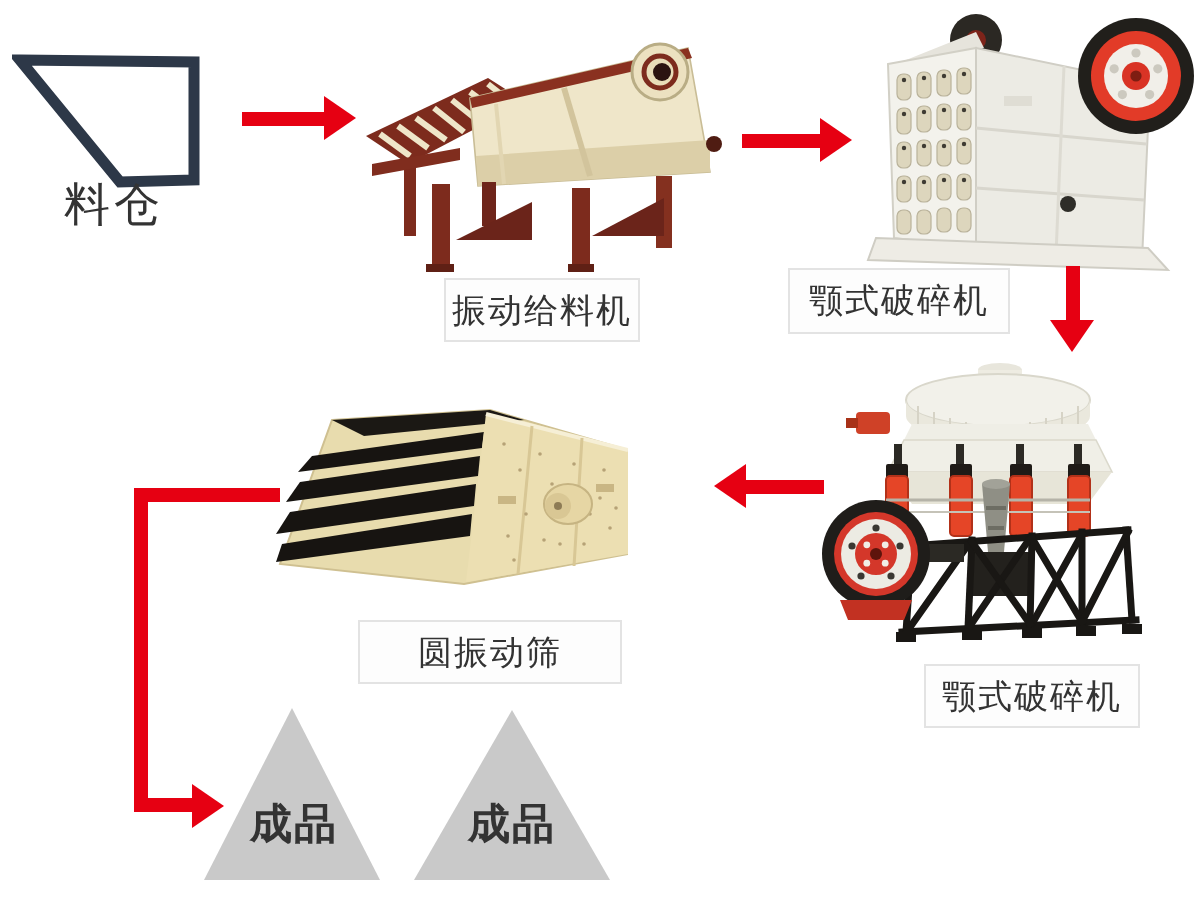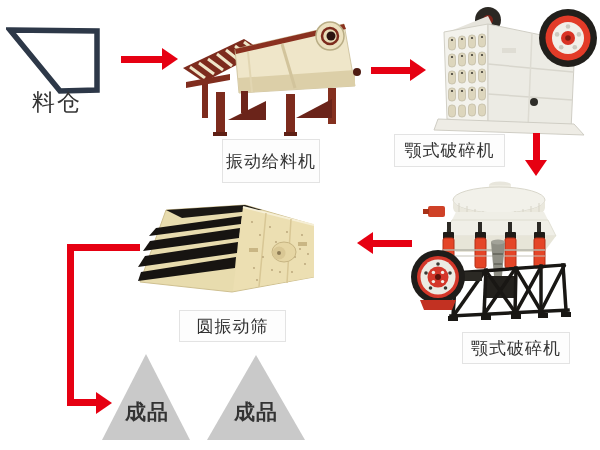--- a/index.html
+++ b/index.html
@@ -80,21 +80,21 @@
 
     <rect x="38" y="84" width="9" height="42" fill="#7d2b1d"></rect>
     <rect x="108" y="86" width="9" height="40" fill="#7d2b1d"></rect>
     <rect x="150" y="80" width="8" height="36" fill="#84301f"></rect>
     <rect x="63" y="83" width="7" height="22" fill="#6e251a"></rect>
     <polygon points="50,112 88,93 88,112" fill="#6b241a"></polygon>
     <polygon points="118,110 154,91 154,110" fill="#6b241a"></polygon>
     <rect x="35" y="124" width="14" height="4" fill="#5f2015"></rect>
     <rect x="106" y="124" width="13" height="4" fill="#5f2015"></rect>
   </svg>
-  <div class="label-box" style="left:222px; top:139px; width:98px; height:44px;">
+  <div class="label-box" style="left:222px; top:139px; width:98px; height:32px;">
     <span>振动给料机</span>
   </div>
 
   <svg class="machine" style="left:422px; top:2px;" width="176" height="140" viewBox="0 0 176 140">
 
     <circle cx="66" cy="18" r="13" fill="#2b2823"></circle>
     <circle cx="66" cy="18" r="5" fill="#7d241a"></circle>
     <polygon points="26,30 66,14 70,22 30,36" fill="#e6e4dc"></polygon>
 
     <polygon points="22,30 66,22 66,122 25,117" fill="#f3f2ec" stroke="#d2d0c6" stroke-width="1"></polygon>
@@ -301,21 +301,21 @@
       <circle cx="176" cy="52" r="0.9"></circle>
     </g>
 
     <rect x="117" y="46" width="9" height="4" fill="#c9b684"></rect>
     <rect x="166" y="40" width="9" height="4" fill="#c9b684"></rect>
 
     <ellipse cx="152" cy="50" rx="12" ry="10" fill="#e6d6a4" stroke="#c6b482" stroke-width="1"></ellipse>
     <circle cx="147" cy="51" r="6.5" fill="#d9c794"></circle>
     <circle cx="147" cy="51" r="2" fill="#8d7b55"></circle>
   </svg>
-  <div class="label-box" style="left:179px; top:310px; width:107px; height:32px;">
+  <div class="label-box" style="left:179px; top:310px; width:132px; height:32px;">
     <span>圆振动筛</span>
   </div>
 
   <div class="h-arrow" style="left:121px; top:48px;">
     <div class="shaft" style="width:41px;"></div>
       <div class="head-r"></div>
   </div>
   <div class="h-arrow" style="left:371px; top:59px;">
     <div class="shaft" style="width:39px;"></div>
       <div class="head-r"></div>

